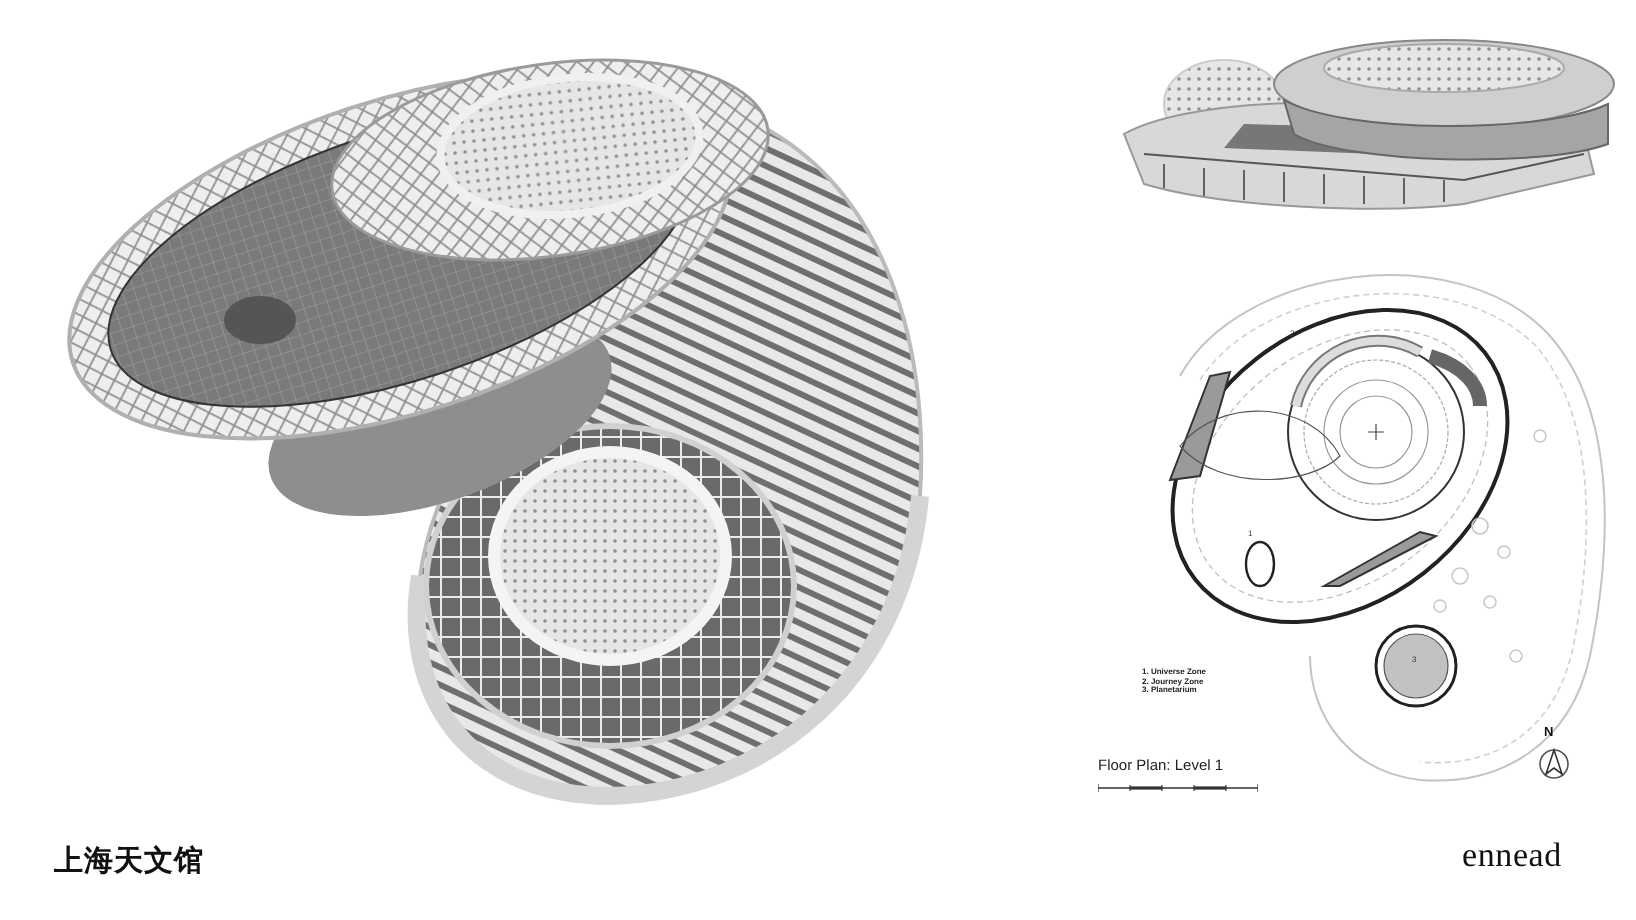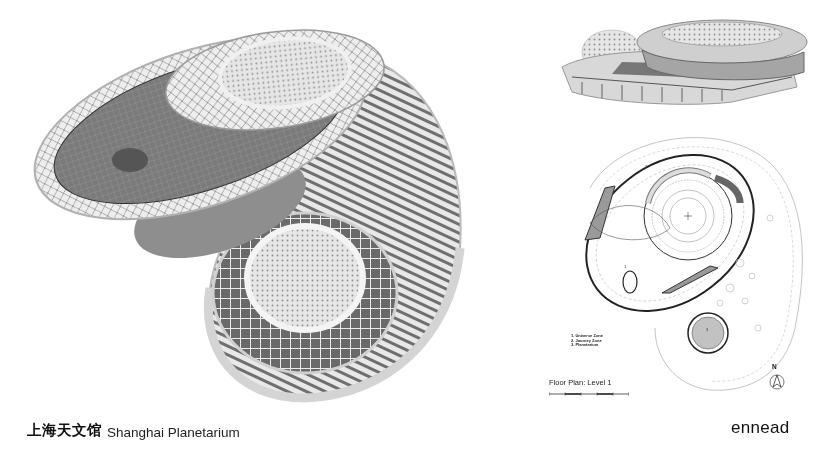--- a/index.html
+++ b/index.html
@@ -4,21 +4,21 @@
 <style>
   html, body { margin:0; padding:0; background:#ffffff; }
   body { width:818px; height:460px; position:relative; overflow:hidden; font-family:"Liberation Sans", sans-serif; color:#111; }
   .abs { position:absolute; }
   #main-render { left:20px; top:18px; width:470px; height:385px; }
   #aerial-render { left:552px; top:12px; width:262px; height:108px; }
   #floor-plan { left:560px; top:128px; width:252px; height:268px; }
   #title-block { left:27px; top:420px; height:20px; display:flex; align-items:flex-end; gap:5px; }
   .title-cn { font-family:"DejaVu Sans", sans-serif; font-weight:bold; font-size:14.5px; color:#111; letter-spacing:0.5px; }
   .title-en { font-family:"Liberation Sans", sans-serif; font-size:13.5px; color:#222; }
-  #brand-logo { left:731px; top:418px; font-family:Liberation Sans, sans-serif; font-size:17px; color:#111; letter-spacing:0.3px;text-align:right; }
+  #brand-logo { left:731px; top:418px; font-family:Liberation Serif, serif; font-size:17px; color:#111; letter-spacing:0.3px;text-align:right; }
   #plan-caption { left:549px; top:378px; font-size:7.5px; color:#222; }
   #plan-legend { left:571px; top:334px; font-size:4px; line-height:4.6px; color:#222; font-weight:bold; }
   #plan-legend div { white-space:nowrap; }
   #scale-bar { left:549px; top:391px; width:80px; height:6px; }
   #north-arrow { left:766px; top:363px; width:22px; height:28px; }
   #north-label { left:772px; top:363px; font-size:6.5px; font-weight:bold; }
 </style>
 </head>
 <body>
 
@@ -149,16 +149,15 @@
 </svg>
 
 <div class="abs" id="north-label">N</div>
 <svg class="abs" id="north-arrow" viewBox="0 0 22 28">
   <circle cx="11" cy="19" r="7" fill="none" stroke="#555" stroke-width="0.8"></circle>
   <path d="M11 12 L7 24 L11 21 L15 24 Z" fill="none" stroke="#333" stroke-width="0.8"></path>
 </svg>
 
 <div class="abs" id="title-block">
   <span class="title-cn">上海天文馆</span>
-  <span class="title-en">Shanghai Planetarium</span>
 </div>
 
 <div class="abs" id="brand-logo">ennead</div>
 
 </body></html>

